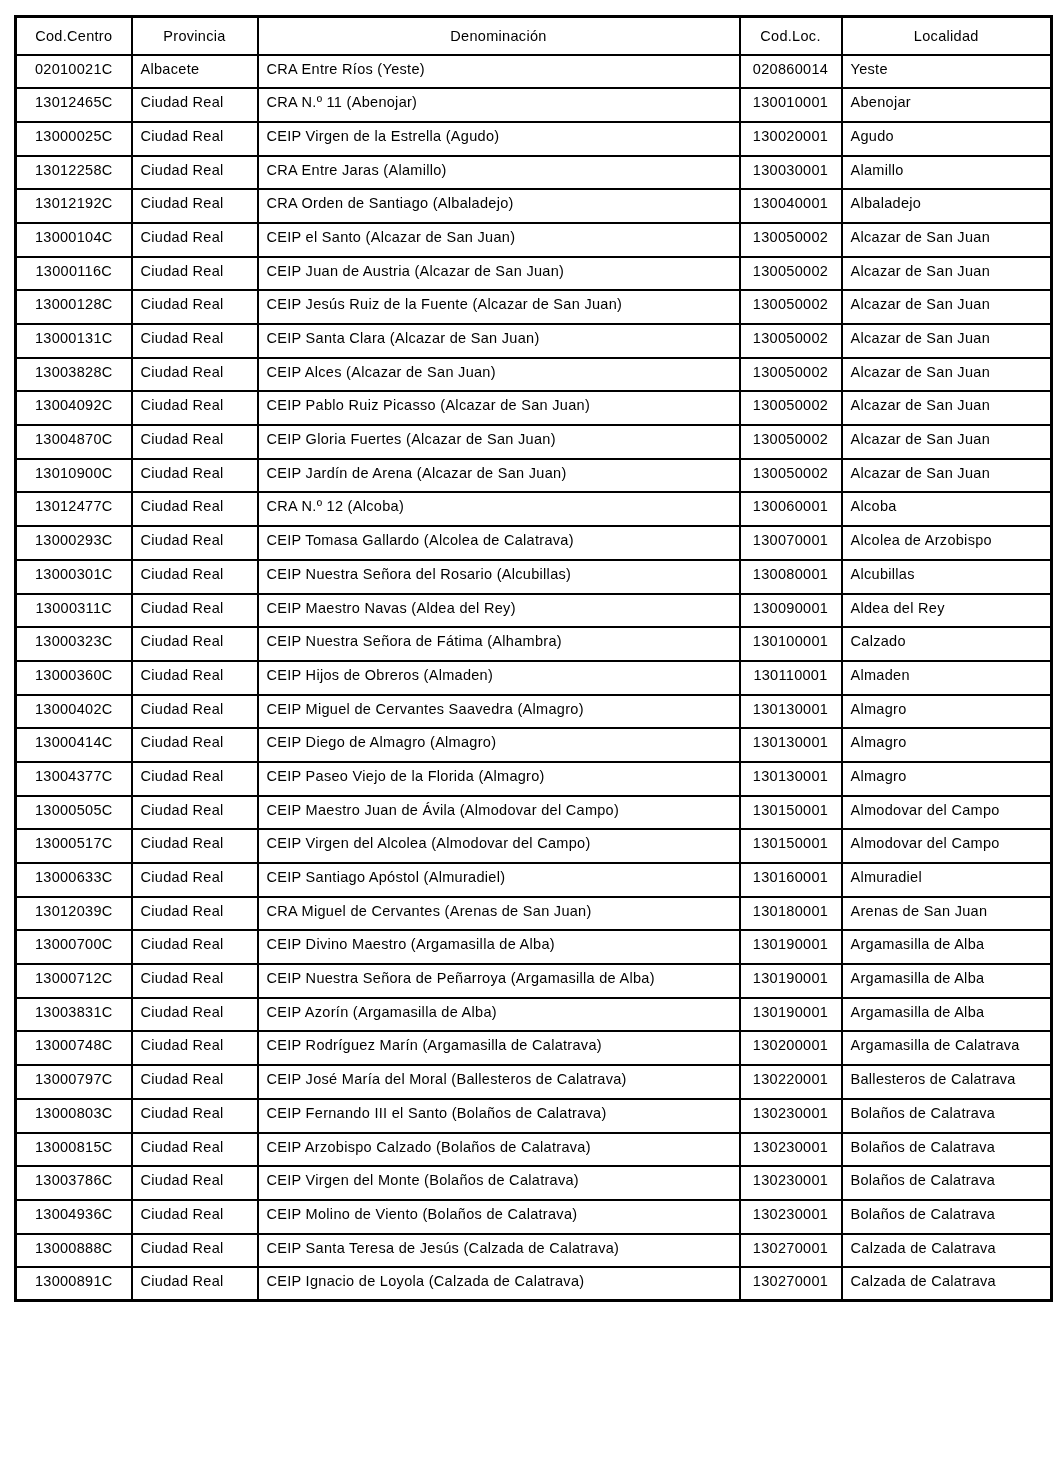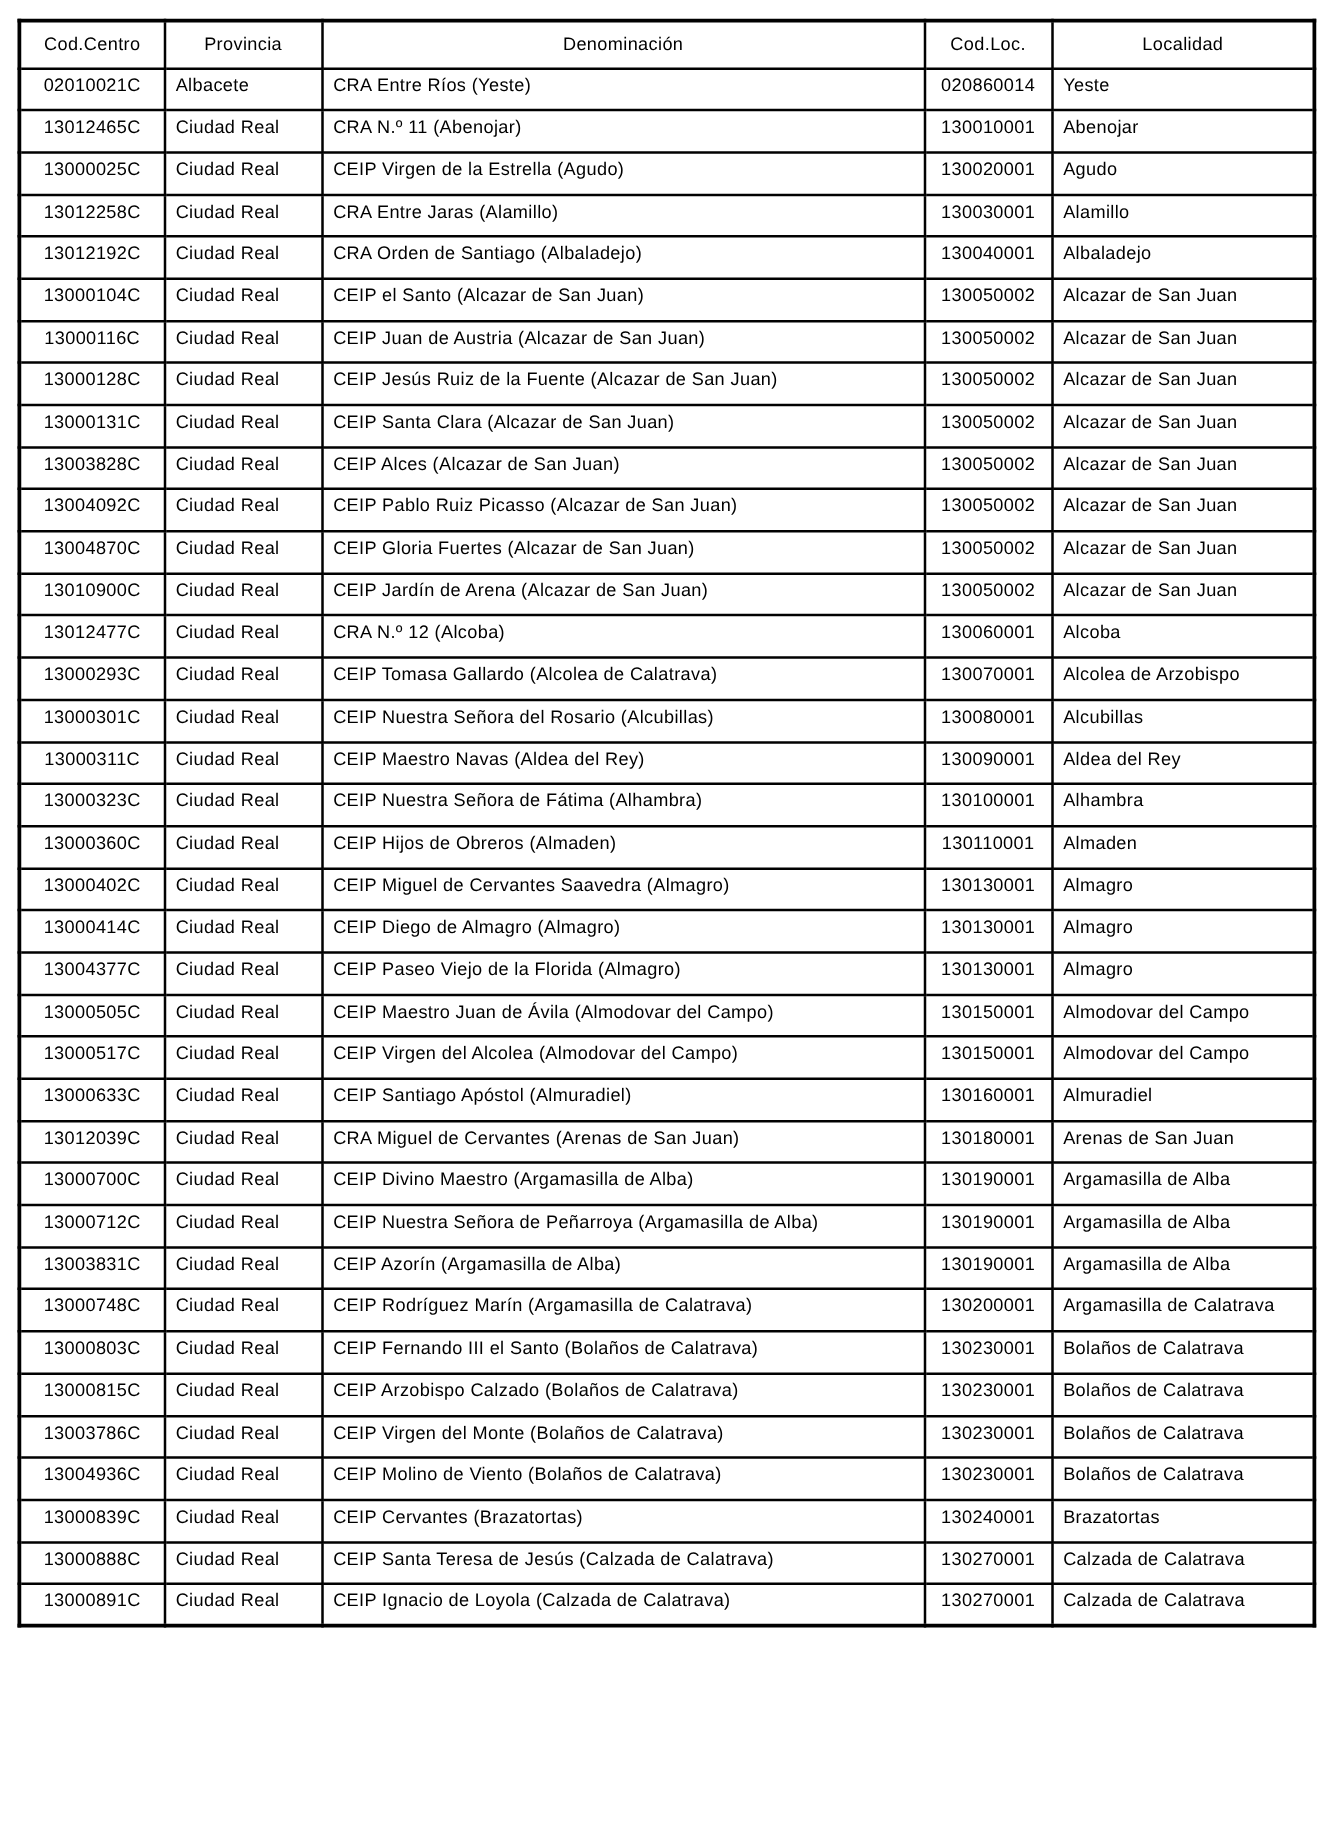--- a/index.html
+++ b/index.html
@@ -188,21 +188,21 @@
           <td class="c-left">Ciudad Real</td>
           <td class="c-left">CEIP Maestro Navas (Aldea del Rey)</td>
           <td class="c-center">130090001</td>
           <td class="c-left">Aldea del Rey</td>
         </tr>
         <tr>
           <td class="c-center">13000323C</td>
           <td class="c-left">Ciudad Real</td>
           <td class="c-left">CEIP Nuestra Señora de Fátima (Alhambra)</td>
           <td class="c-center">130100001</td>
-          <td class="c-left">Alhambra</td>
+          <td class="c-left">Calzado</td>
         </tr>
         <tr>
           <td class="c-center">13000360C</td>
           <td class="c-left">Ciudad Real</td>
           <td class="c-left">CEIP Hijos de Obreros (Almaden)</td>
           <td class="c-center">130110001</td>
           <td class="c-left">Almaden</td>
         </tr>
         <tr>
           <td class="c-center">13000402C</td>
@@ -275,20 +275,27 @@
           <td class="c-left">Argamasilla de Alba</td>
         </tr>
         <tr>
           <td class="c-center">13000748C</td>
           <td class="c-left">Ciudad Real</td>
           <td class="c-left">CEIP Rodríguez Marín (Argamasilla de Calatrava)</td>
           <td class="c-center">130200001</td>
           <td class="c-left">Argamasilla de Calatrava</td>
         </tr>
         <tr>
+          <td class="c-center">13000797C</td>
+          <td class="c-left">Ciudad Real</td>
+          <td class="c-left">CEIP José María del Moral (Ballesteros de Calatrava)</td>
+          <td class="c-center">130220001</td>
+          <td class="c-left">Ballesteros de Calatrava</td>
+        </tr>
+        <tr>
           <td class="c-center">13000803C</td>
           <td class="c-left">Ciudad Real</td>
           <td class="c-left">CEIP Fernando III el Santo (Bolaños de Calatrava)</td>
           <td class="c-center">130230001</td>
           <td class="c-left">Bolaños de Calatrava</td>
         </tr>
         <tr>
           <td class="c-center">13000815C</td>
           <td class="c-left">Ciudad Real</td>
           <td class="c-left">CEIP Arzobispo Calzado (Bolaños de Calatrava)</td>
@@ -301,27 +308,20 @@
           <td class="c-left">CEIP Virgen del Monte (Bolaños de Calatrava)</td>
           <td class="c-center">130230001</td>
           <td class="c-left">Bolaños de Calatrava</td>
         </tr>
         <tr>
           <td class="c-center">13004936C</td>
           <td class="c-left">Ciudad Real</td>
           <td class="c-left">CEIP Molino de Viento (Bolaños de Calatrava)</td>
           <td class="c-center">130230001</td>
           <td class="c-left">Bolaños de Calatrava</td>
-        </tr>
-        <tr>
-          <td class="c-center">13000839C</td>
-          <td class="c-left">Ciudad Real</td>
-          <td class="c-left">CEIP Cervantes (Brazatortas)</td>
-          <td class="c-center">130240001</td>
-          <td class="c-left">Brazatortas</td>
         </tr>
         <tr>
           <td class="c-center">13000888C</td>
           <td class="c-left">Ciudad Real</td>
           <td class="c-left">CEIP Santa Teresa de Jesús (Calzada de Calatrava)</td>
           <td class="c-center">130270001</td>
           <td class="c-left">Calzada de Calatrava</td>
         </tr>
         <tr>
           <td class="c-center">13000891C</td>

